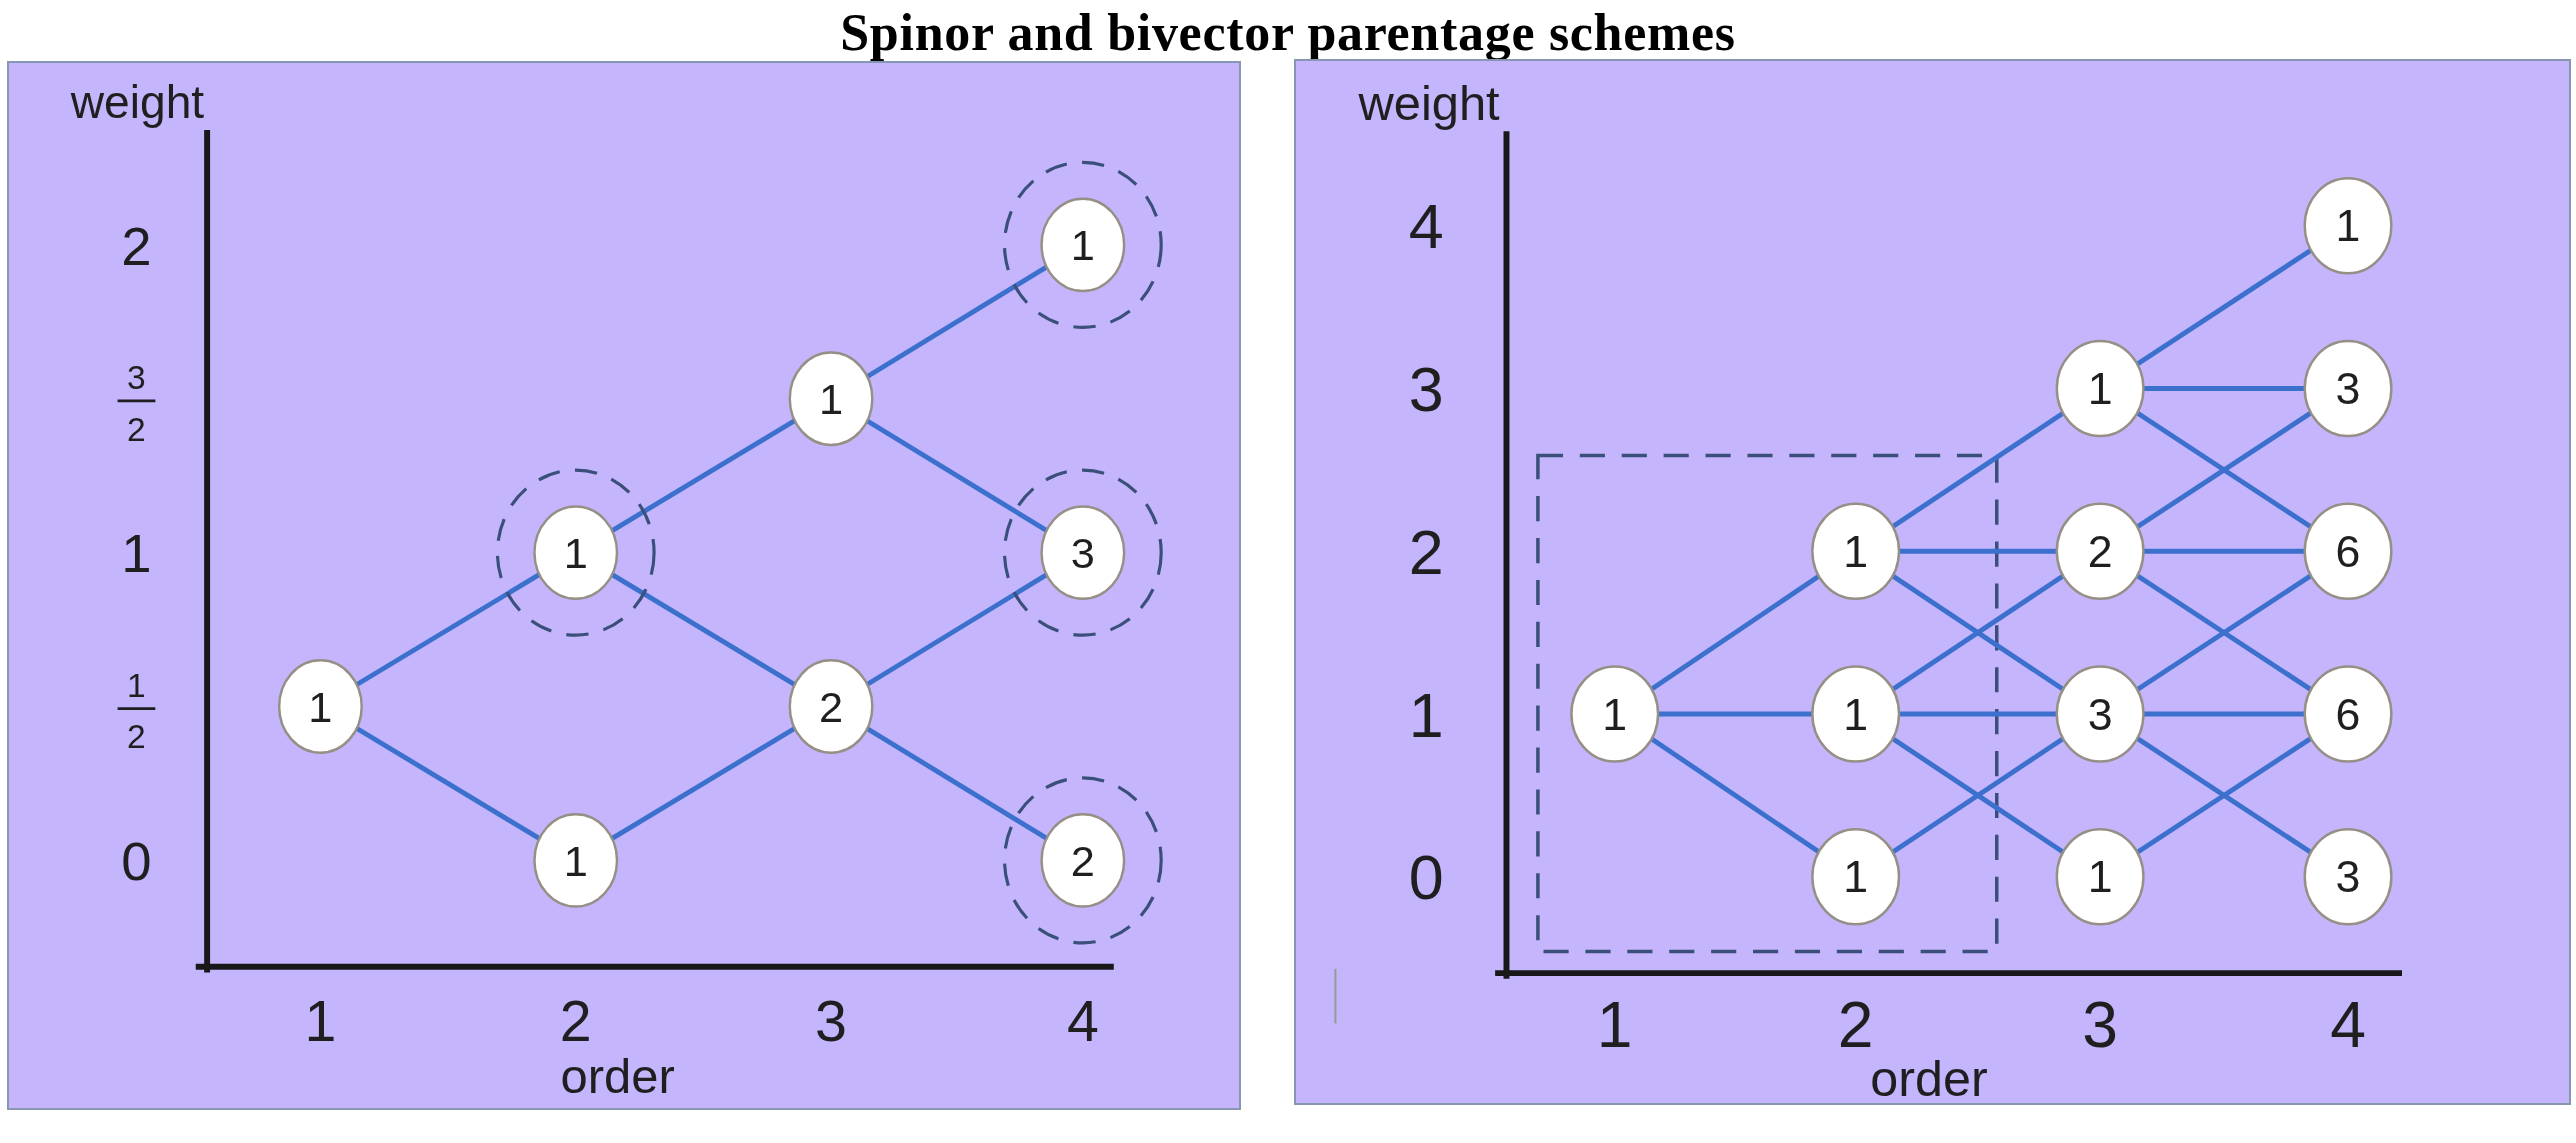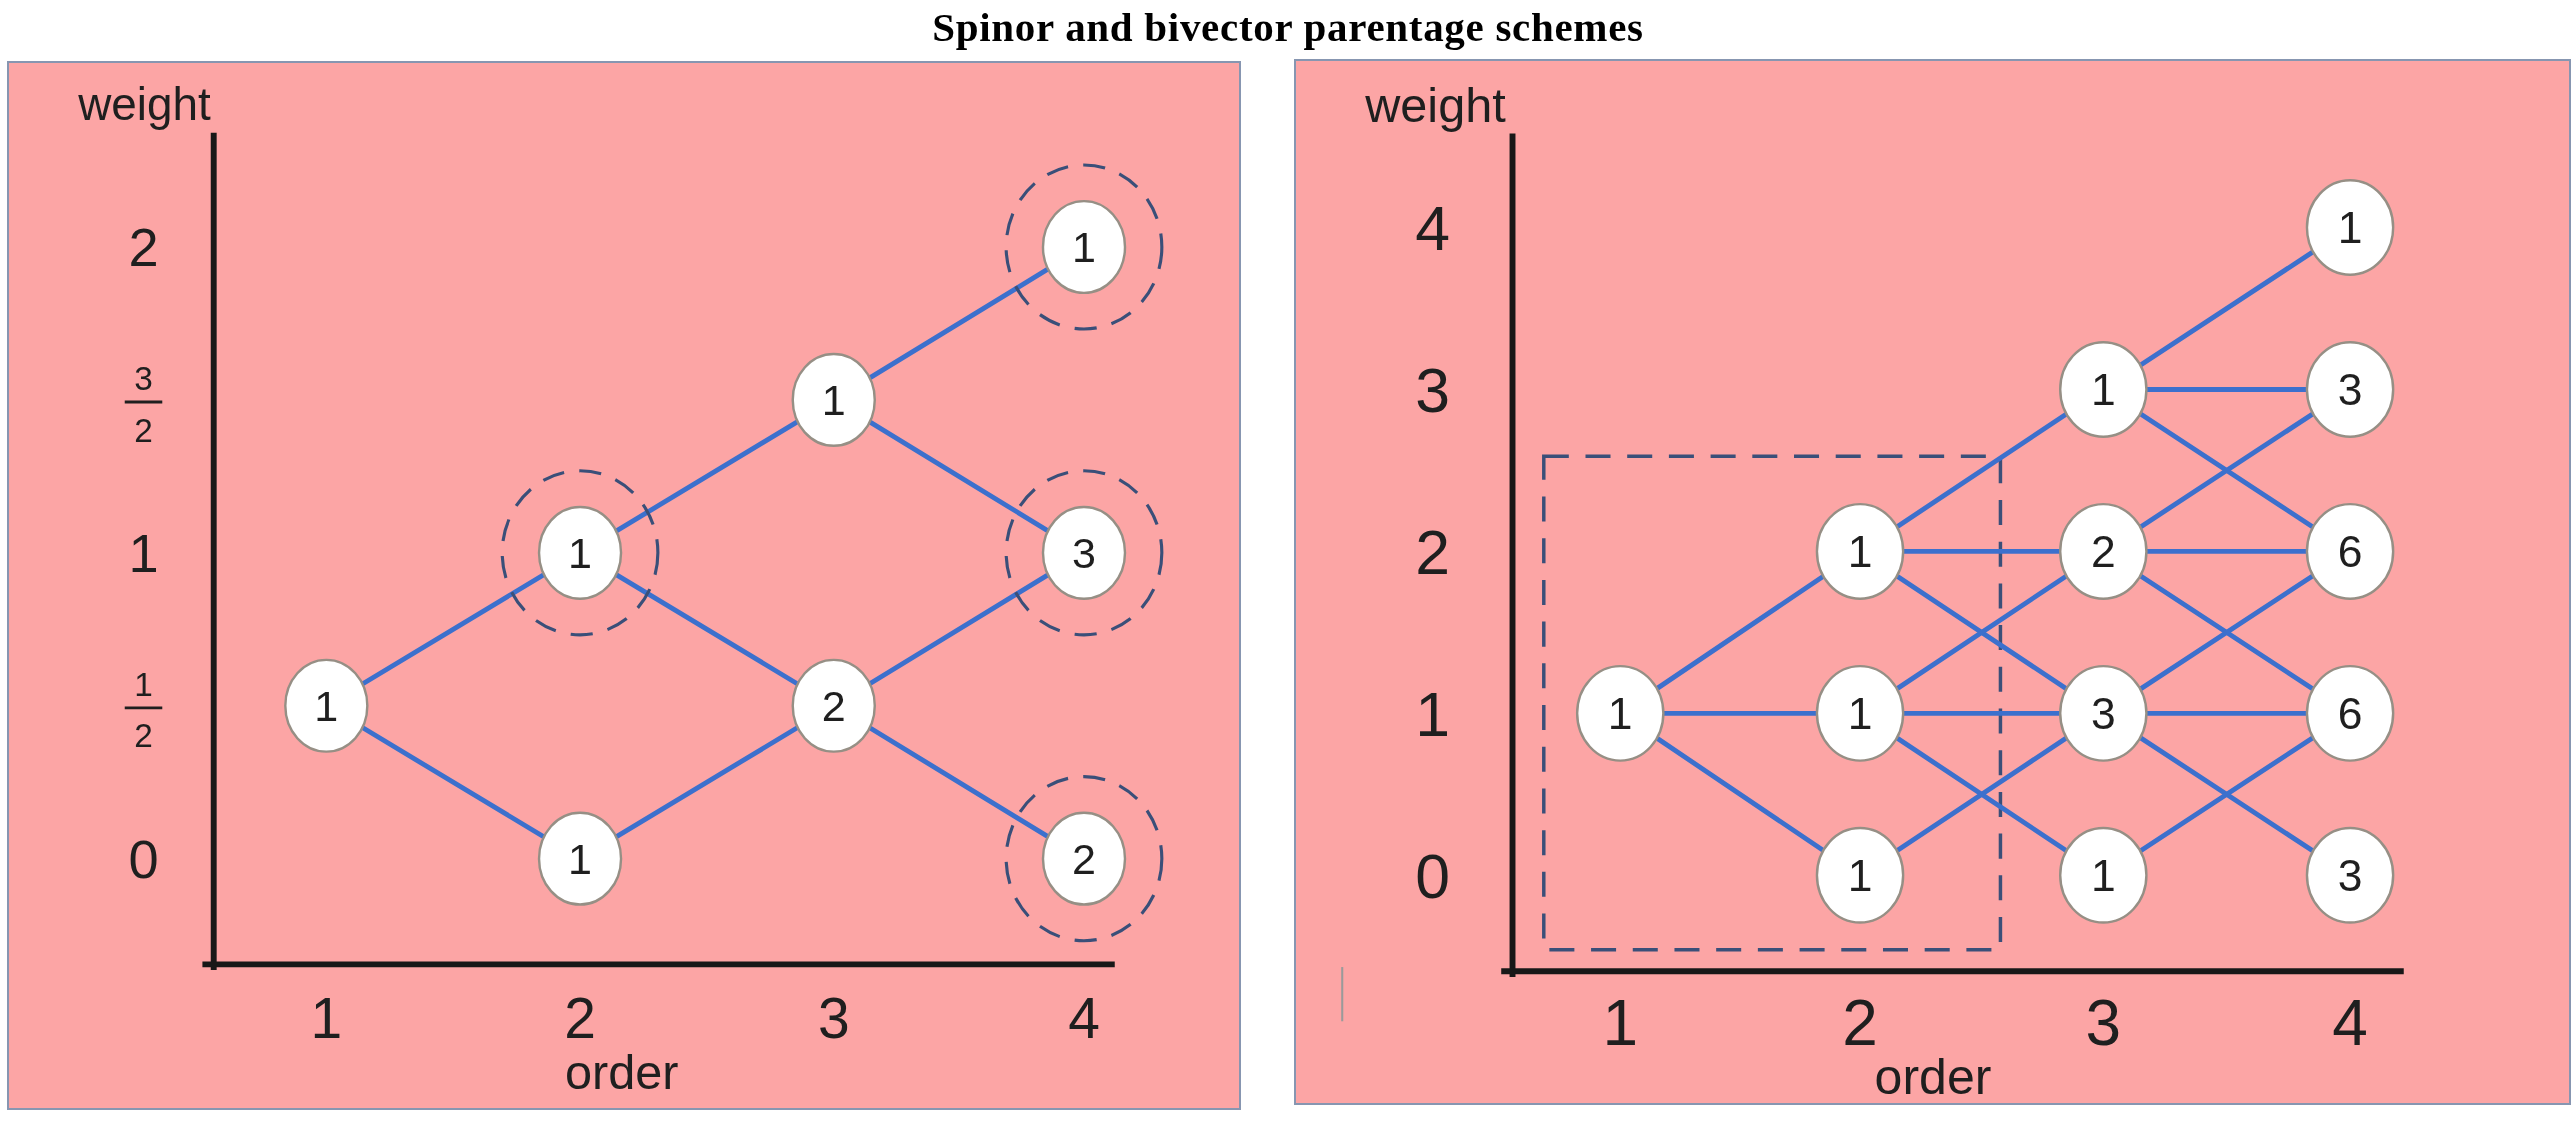--- a/index.html
+++ b/index.html
@@ -1,26 +1,25 @@
 <!DOCTYPE html>
 <html style="font-size:11.2px"><head>
 <meta charset="utf-8">
 <style>
   html,body{margin:0;padding:0;background:#ffffff;}
   body{width:2576px;height:1143px;position:relative;overflow:hidden;
        font-family:"Liberation Sans", sans-serif;}
   .figure-title{
     position:absolute;left:0;top:2.8px;width:100%;text-align:center;
-    font-family:"Liberation Serif", serif;font-weight:bold;font-size:41px;
+    font-family:"Liberation Serif", serif;font-weight:bold;font-size:52px;
     color:#000;letter-spacing:0.7px;
   }
   .panel{
-    position:absolute;background:#fca5a5;border:2.1px solid #8796b1;
+    position:absolute;background:#c4b5fd;border:2.1px solid #8796b1;
     box-sizing:border-box;
-    padding-left:8px;
   }
   .panel-left{left:7px;top:61px;width:1234px;height:1049px;}
   .panel-right{left:1294px;top:59px;width:1277px;height:1046px;}
   .panel svg{display:block;width:100%;height:100%;}
   svg text{font-family:"Liberation Sans", sans-serif;fill:#1f1f1f;}
 </style>
 </head>
 <body>
 
 <div class="figure-title">Spinor and bivector parentage schemes</div>

